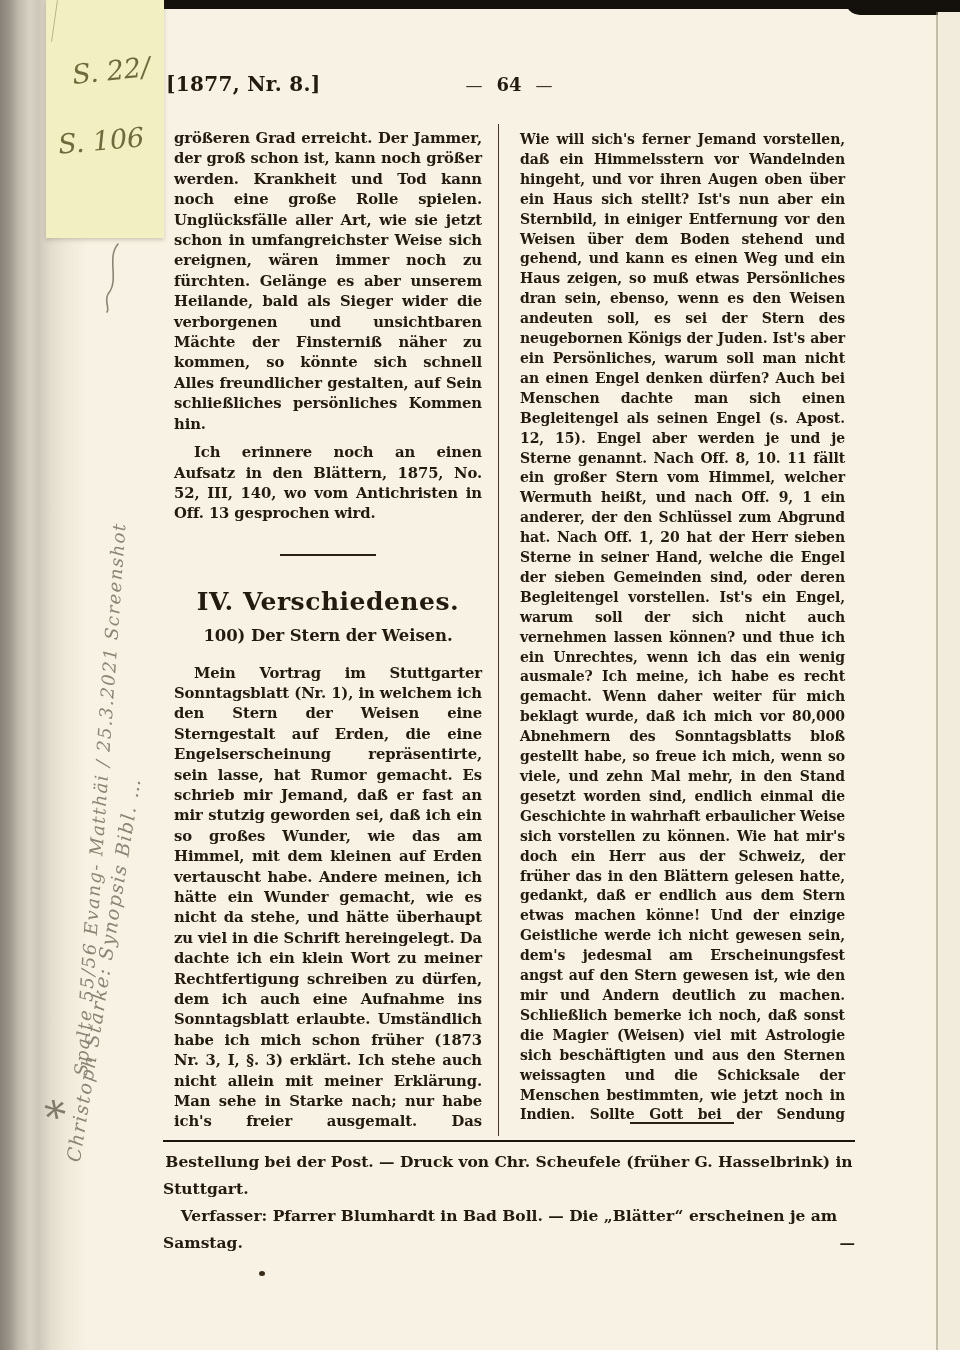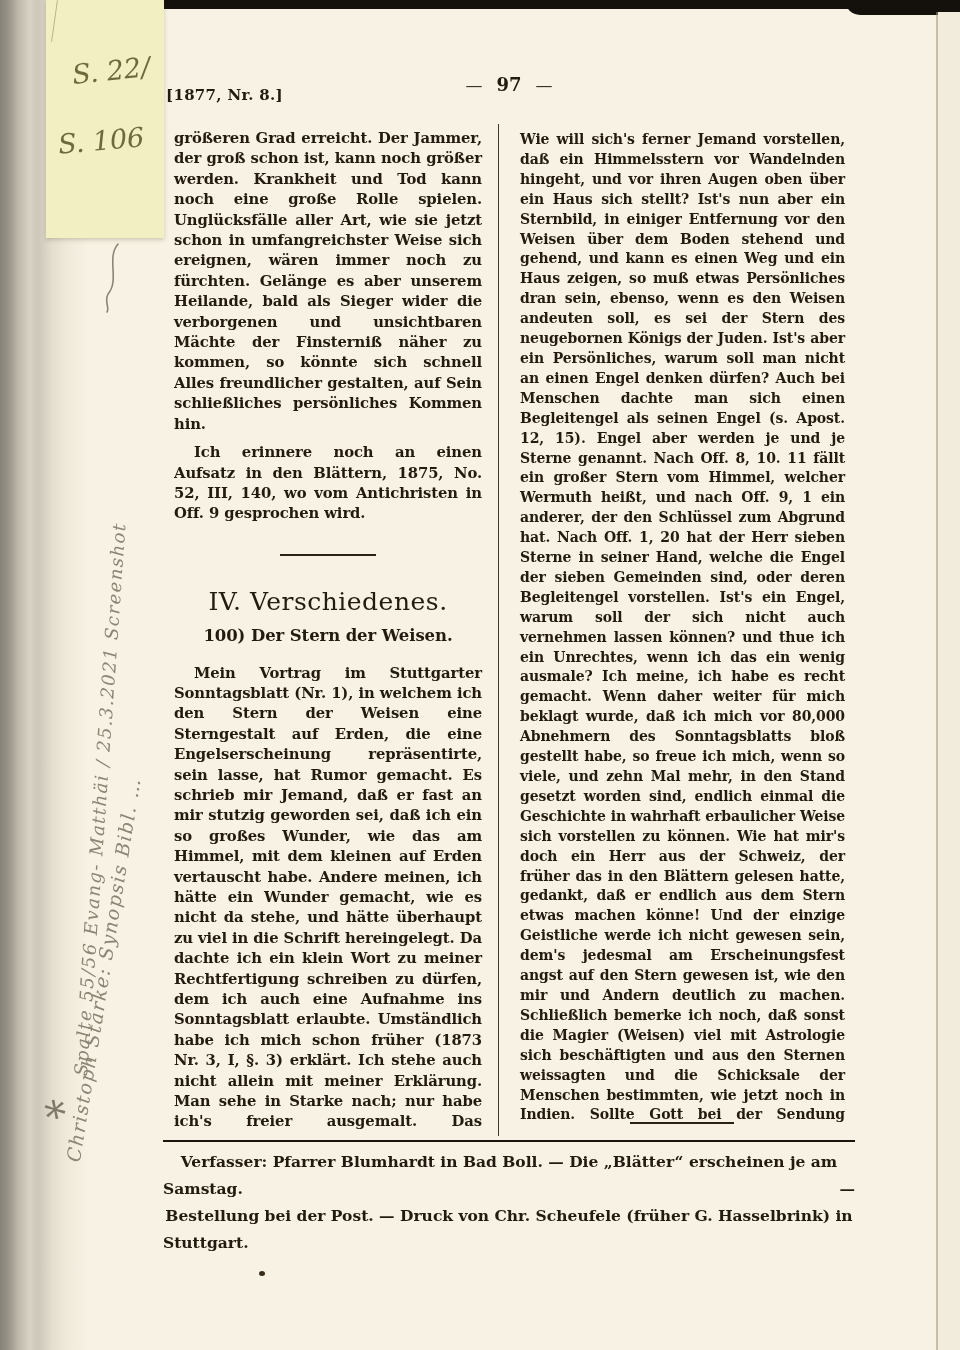--- a/index.html
+++ b/index.html
@@ -18,37 +18,37 @@
 
   
   .sticky-note{position:absolute;left:46px;top:0px;width:118px;height:238px;
     background:#f2efc2;box-shadow:0 2px 4px rgba(90,80,50,0.25);}
   .note-crease{position:absolute;left:8px;top:0px;width:1px;height:42px;background:#b9b489;transform:rotate(8deg);}
   .note-line{position:absolute;font-style:italic;color:#6e6a3c;white-space:nowrap;}
   .note-line.l1{left:26px;top:55px;font-size:27px;transform:rotate(-6deg);}
   .note-line.l2{left:12px;top:125px;font-size:27px;transform:rotate(-5deg);}
 
   
-  .header-issue{position:absolute;left:166px;top:72px;font-size:15px;font-weight:bold;letter-spacing:.3px;margin-top:14px;}
+  .header-issue{position:absolute;left:166px;top:72px;font-size:20px;font-weight:bold;letter-spacing:.3px;}
   .header-pageno{position:absolute;left:165px;top:74px;width:688px;text-align:center;font-size:17px;}
   .header-pageno .num{font-weight:bold;font-size:18px;padding:0 14px;}
   .header-pageno .dash{color:#33291c;}
 
   
   .col{position:absolute;top:120px;text-align:justify;}
   .col p{margin:8px;}
   .left-col{left:166px;width:324px;height:1016px;overflow:hidden;
     font-size:14.8px;line-height:20.4px;font-weight:bold;letter-spacing:-0.1px;}
   .right-col{left:512px;top:122px;width:341px;height:1000px;overflow:hidden;
     font-size:14px;line-height:19.9px;font-weight:bold;letter-spacing:-0.1px;}
   .indent{text-indent:20px;}
   .col-divider{position:absolute;left:498px;top:124px;width:1px;height:1012px;background:#42372a;}
 
   .rule-short{width:96px;height:2px;background:#2a2014;margin:30px auto 36px auto;}
-  .section-heading{margin:0 0 14px 0;text-align:center;font-size:25px;font-weight:normal;letter-spacing:.5px;}
+  .section-heading{margin:0 0 14px 0;text-align:center;font-size:25px;font-weight:bold;letter-spacing:.5px;}
   .article-heading{margin:0 0 16px 0;text-align:center;font-size:16.5px;font-weight:bold;}
   .rule-end{position:absolute;left:630px;top:1122px;width:104px;height:2px;background:#2a2014;margin:0;}
 
   
   .footer-rule{position:absolute;left:163px;top:1140px;width:692px;height:2px;background:#1c140c;}
   .footer{position:absolute;left:163px;top:1148px;width:692px;font-size:15.5px;font-weight:bold;line-height:27px;}
   .footer-line{text-align:center;text-align-last:justify;}
 
   
   .margin-note{position:absolute;font-style:italic;font-size:19px;color:#8a8574;
@@ -72,44 +72,44 @@
   <div class="page-edge"></div>
 
   <div class="sticky-note">
     <div class="note-crease"></div>
     <div class="note-line l1">S. 22/</div>
     <div class="note-line l2">S. 106</div>
   </div>
 
   <div class="header-issue">[1877, Nr. 8.]</div>
   <div class="header-pageno">
-    <span class="dash">—</span><span class="num">97</span><span class="dash">—</span>
+    <span class="dash">—</span><span class="num">64</span><span class="dash">—</span>
   </div>
 
   <div class="col-divider"></div>
 
   <div class="col left-col">
     <p>größeren Grad erreicht. Der Jammer, der groß schon ist, kann noch größer werden. Krankheit und Tod kann noch eine große Rolle spielen. Unglücksfälle aller Art, wie sie jetzt schon in umfangreichster Weise sich ereignen, wären immer noch zu fürchten. Gelänge es aber unserem Heilande, bald als Sieger wider die verborgenen und unsichtbaren Mächte der Finsterniß näher zu kommen, so könnte sich schnell Alles freundlicher gestalten, auf Sein schließliches persönliches Kommen hin.</p>
-    <p class="indent">Ich erinnere noch an einen Aufsatz in den Blättern, 1875, No. 52, III, 140, wo vom Antichristen in Off. 9 gesprochen wird.</p>
+    <p class="indent">Ich erinnere noch an einen Aufsatz in den Blättern, 1875, No. 52, III, 140, wo vom Antichristen in Off. 13 gesprochen wird.</p>
     <div class="rule-short"></div>
     <h2 class="section-heading">IV. Verschiedenes.</h2>
     <h3 class="article-heading">100) Der Stern der Weisen.</h3>
     <p class="indent">Mein Vortrag im Stuttgarter Sonntagsblatt (Nr. 1), in welchem ich den Stern der Weisen eine Sterngestalt auf Erden, die eine Engelserscheinung repräsentirte, sein lasse, hat Rumor gemacht. Es schrieb mir Jemand, daß er fast an mir stutzig geworden sei, daß ich ein so großes Wunder, wie das am Himmel, mit dem kleinen auf Erden vertauscht habe. Andere meinen, ich hätte ein Wunder gemacht, wie es nicht da stehe, und hätte überhaupt zu viel in die Schrift hereingelegt. Da dachte ich ein klein Wort zu meiner Rechtfertigung schreiben zu dürfen, dem ich auch eine Aufnahme ins Sonntagsblatt erlaubte. Umständlich habe ich mich schon früher (1873 Nr. 3, I, §. 3) erklärt. Ich stehe auch nicht allein mit meiner Erklärung. Man sehe in Starke nach; nur habe ich's freier ausgemalt. Das griechische Wort ferner bedeutet nicht nur Stern, sondern jede feurige Lufterscheinung.</p>
 
   </div>
 
   <div class="col right-col">
     <p>Wie will sich's ferner Jemand vorstellen, daß ein Himmelsstern vor Wandelnden hingeht, und vor ihren Augen oben über ein Haus sich stellt? Ist's nun aber ein Sternbild, in einiger Entfernung vor den Weisen über dem Boden stehend und gehend, und kann es einen Weg und ein Haus zeigen, so muß etwas Persönliches dran sein, ebenso, wenn es den Weisen andeuten soll, es sei der Stern des neugebornen Königs der Juden. Ist's aber ein Persönliches, warum soll man nicht an einen Engel denken dürfen? Auch bei Menschen dachte man sich einen Begleitengel als seinen Engel (s. Apost. 12, 15). Engel aber werden je und je Sterne genannt. Nach Off. 8, 10. 11 fällt ein großer Stern vom Himmel, welcher Wermuth heißt, und nach Off. 9, 1 ein anderer, der den Schlüssel zum Abgrund hat. Nach Off. 1, 20 hat der Herr sieben Sterne in seiner Hand, welche die Engel der sieben Gemeinden sind, oder deren Begleitengel vorstellen. Ist's ein Engel, warum soll der sich nicht auch vernehmen lassen können? und thue ich ein Unrechtes, wenn ich das ein wenig ausmale? Ich meine, ich habe es recht gemacht. Wenn daher weiter für mich beklagt wurde, daß ich mich vor 80,000 Abnehmern des Sonntagsblatts bloß gestellt habe, so freue ich mich, wenn so viele, und zehn Mal mehr, in den Stand gesetzt worden sind, endlich einmal die Geschichte in wahrhaft erbaulicher Weise sich vorstellen zu können. Wie hat mir's doch ein Herr aus der Schweiz, der früher das in den Blättern gelesen hatte, gedankt, daß er endlich aus dem Stern etwas machen könne! Und der einzige Geistliche werde ich nicht gewesen sein, dem's jedesmal am Erscheinungsfest angst auf den Stern gewesen ist, wie den mir und Andern deutlich zu machen. Schließlich bemerke ich noch, daß sonst die Magier (Weisen) viel mit Astrologie sich beschäftigten und aus den Sternen weissagten und die Schicksale der Menschen bestimmten, wie jetzt noch in Indien. Sollte Gott bei der Sendung Seines Sohnes haben wollen diesen astrologischen Aberglauben sanctioniren? Darum beruhiget euch, liebe Leser, und danket Gott, der sich auch Heiden nahe zu machen weiß. — Förmliche Engel mit himmlischer Klarheit konnte aber Gott den Heiden nicht schicken. Sie müssen mit einem Sternbild, das einen Engel repräsentirte, sich begnügen.</p>
   </div>
   <div class="rule-end"></div>
 
   <div class="footer-rule"></div>
   <div class="footer">
+    <div class="footer-line">Bestellung bei der Post. — Druck von Chr. Scheufele (früher G. Hasselbrink) in Stuttgart.</div>
     <div class="footer-line">Verfasser: Pfarrer Blumhardt in Bad Boll. — Die „Blätter“ erscheinen je am Samstag. —</div>
-    <div class="footer-line">Bestellung bei der Post. — Druck von Chr. Scheufele (früher G. Hasselbrink) in Stuttgart.</div>
   </div>
 
   <div class="margin-note mn1">Christoph Starke: Synopsis Bibl. …</div>
   <div class="margin-note mn2">Spalte 55/56   Evang- Matthäi / 25.3.2021  Screenshot</div>
   <div class="margin-asterisk">*</div>
 
   <svg class="pencil-mark" width="24" height="72" viewBox="0 0 24 72">
     <path d="M18,2 C6,16 20,38 8,52 C4,60 10,66 7,70" fill="none" stroke="#8a8574" stroke-width="1.6" stroke-linecap="round"></path>
   </svg>
 

